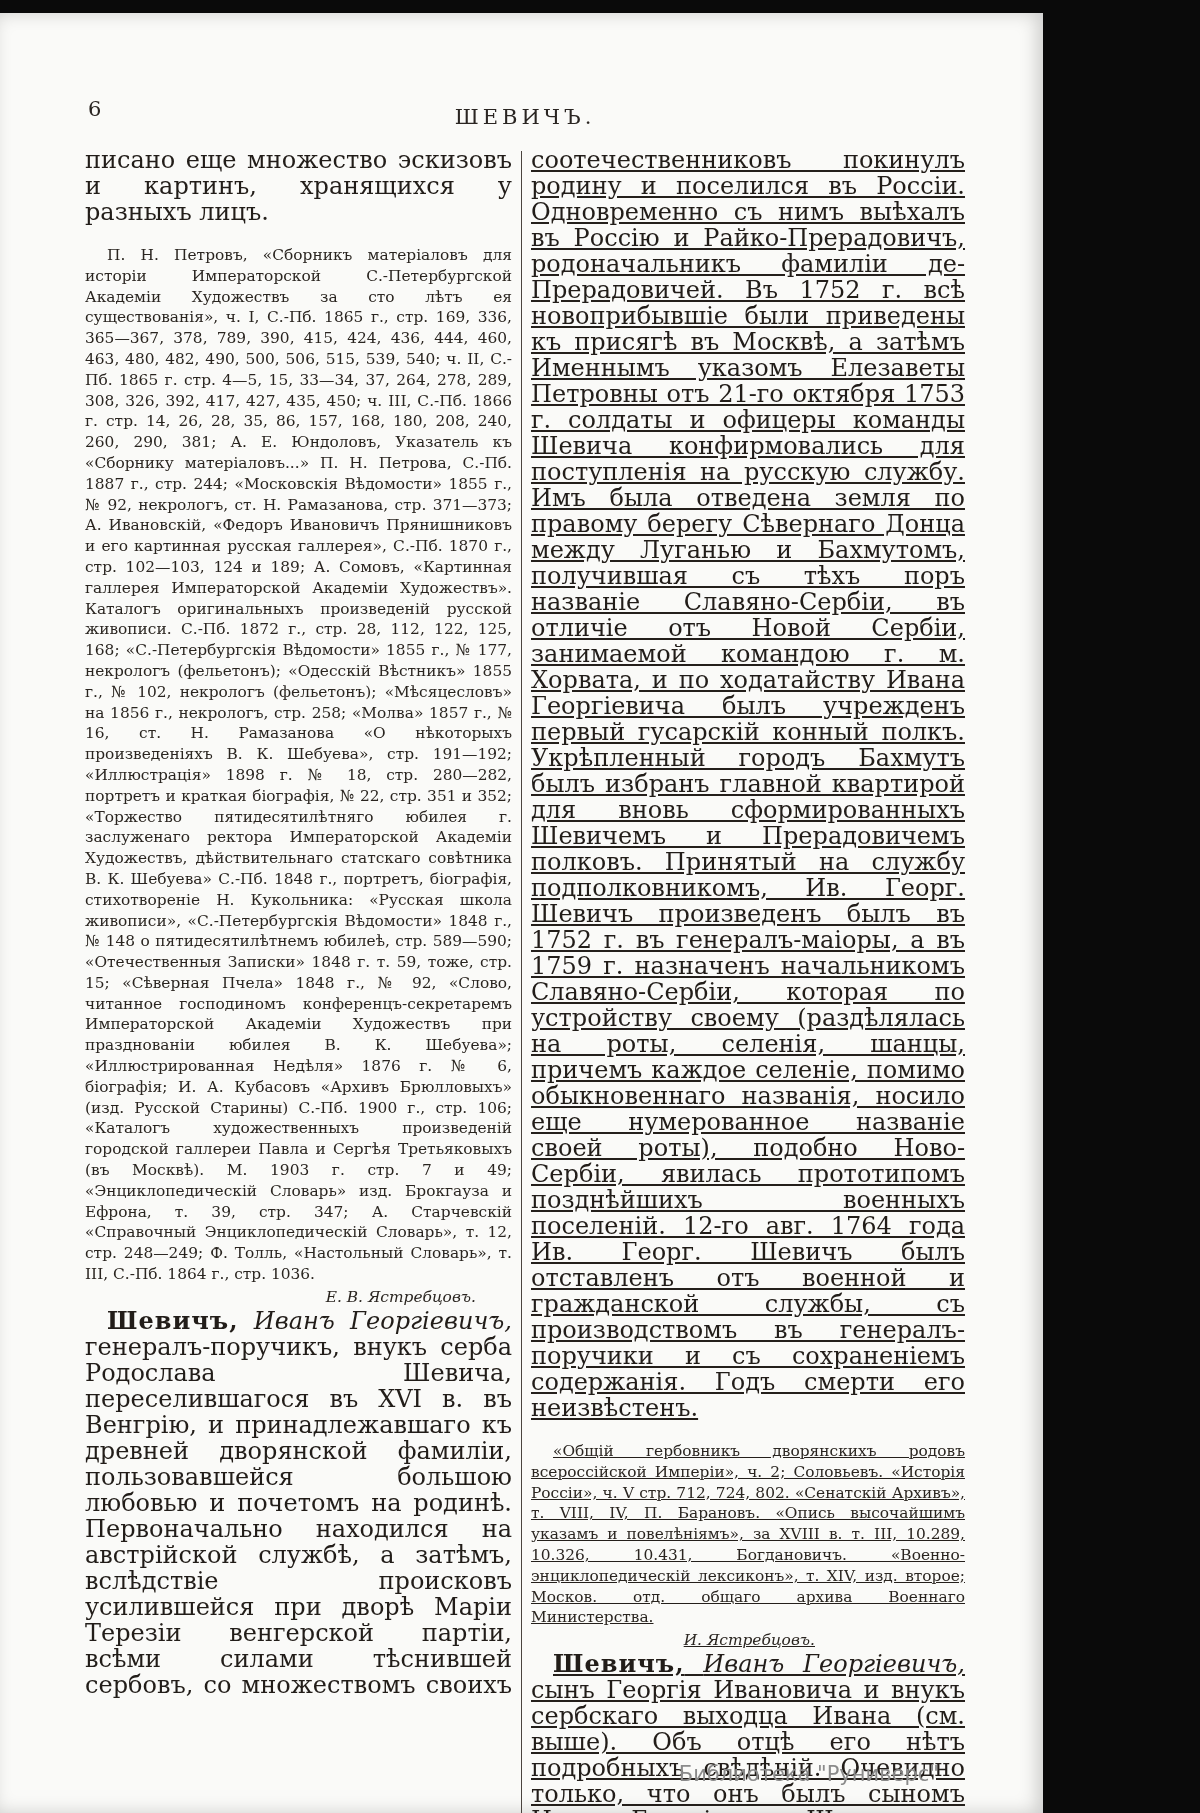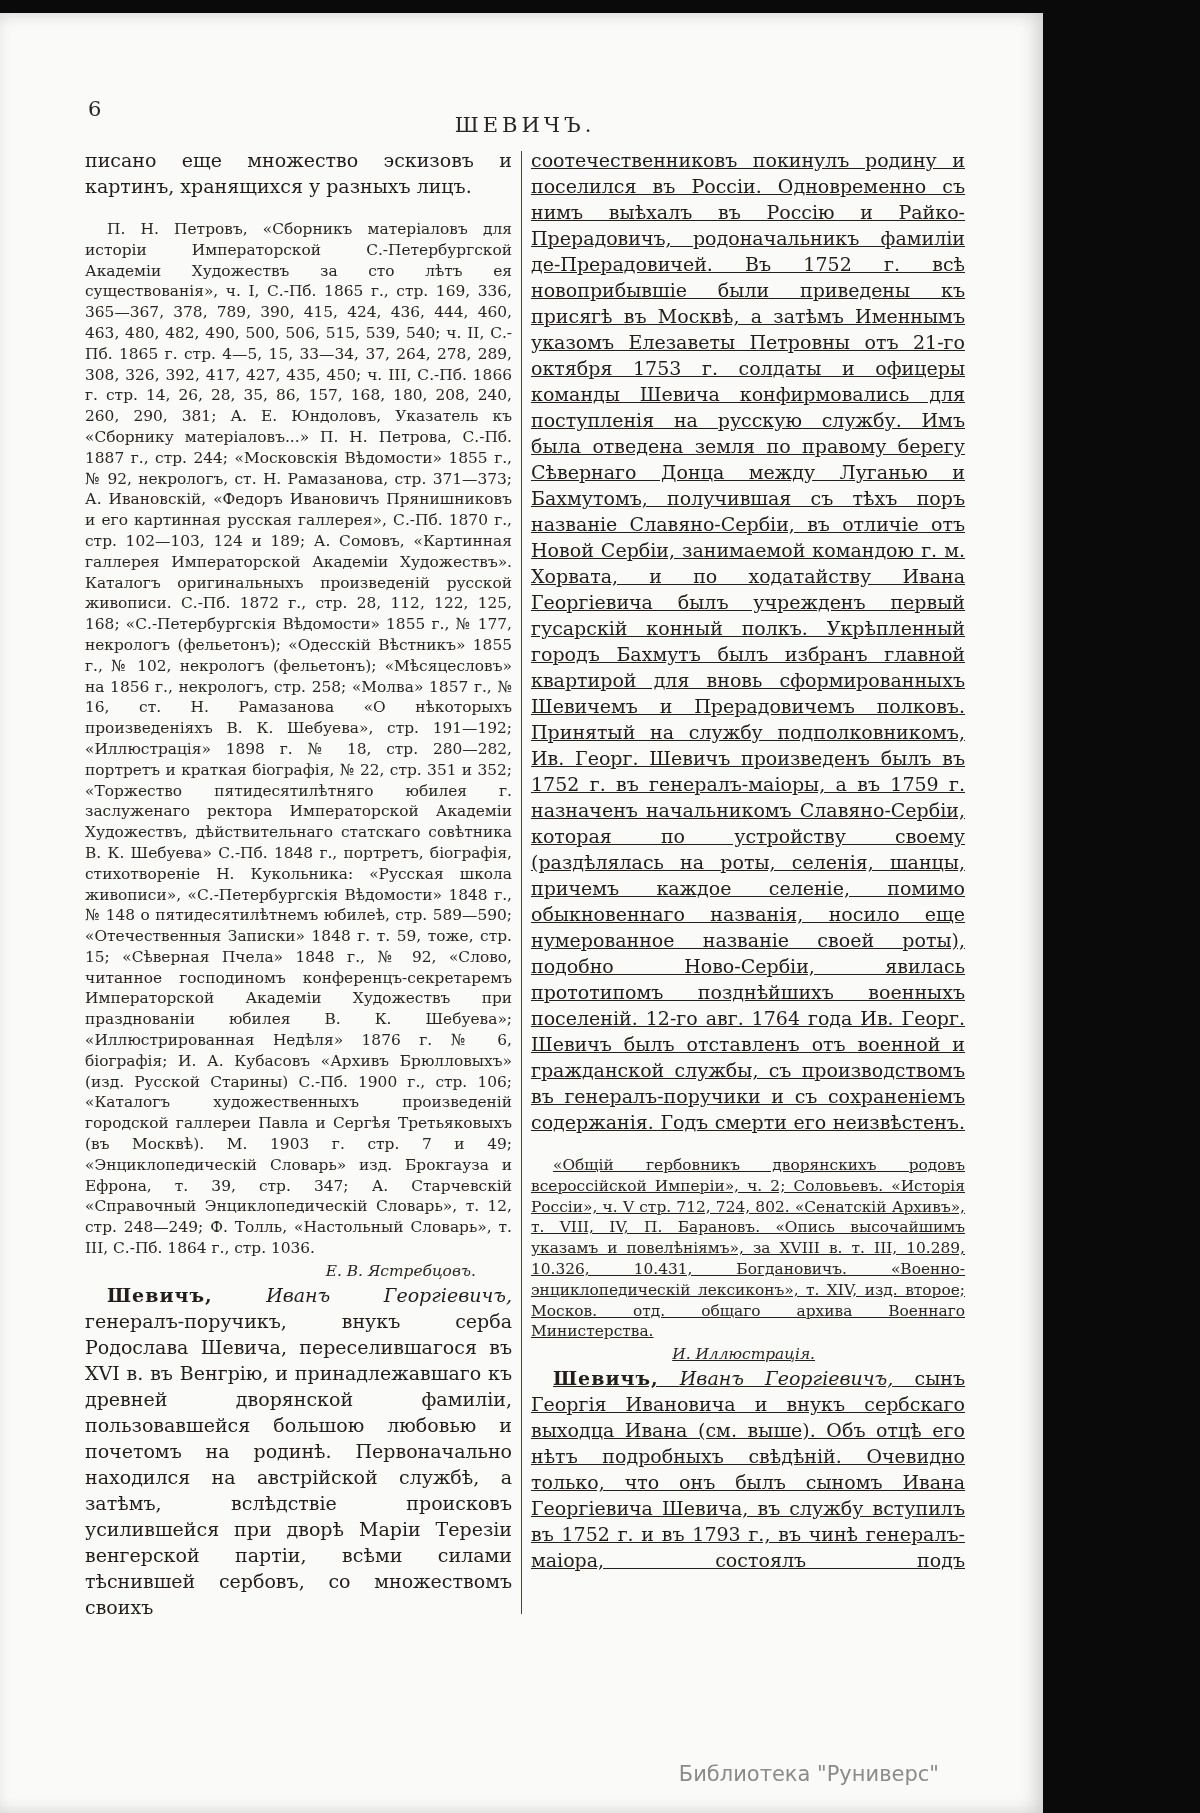--- a/index.html
+++ b/index.html
@@ -28,21 +28,21 @@
   }
   .pagenum {
     position: absolute;
     top: 84px;
     left: 88px;
     font-size: 21px;
     color: #2a2522;
   }
   .running-title {
     position: absolute;
-    top: 100px;
+    top: 92px;
     left: 85px;
     width: 880px;
     text-align: center;
     font-size: 21px;
     letter-spacing: 4px;
     color: #2a2522;
   }
   .columns {
     position: absolute;
     top: 134px;
@@ -53,21 +53,21 @@
   }
   .col { text-align: justify; }
   .col-left  { width: 427px; }
   .col-right { width: 434px; text-decoration: underline; }
   .divider {
     width: 1px;
     background: #4a443f;
     margin: 4px 9px 6px 9px;
   }
   .body-text {
-    font-size: 19px;
+    font-size: 24px;
     line-height: 26px;
     color: #221d19;
   }
   .body-text.cont { text-align-last: justify; }
   .small-text {
     font-size: 15.4px;
     line-height: 20.8px;
     color: #2a2520;
   }
   .indent { text-indent: 22px; }
@@ -107,21 +107,21 @@
         <p class="small-text indent bib">П. Н. Петровъ, «Сборникъ матеріаловъ для исторіи Императорской С.-Петербургской Академіи Художествъ за сто лѣтъ ея существованія», ч. I, С.-Пб. 1865 г., стр. 169, 336, 365—367, 378, 789, 390, 415, 424, 436, 444, 460, 463, 480, 482, 490, 500, 506, 515, 539, 540; ч. II, С.-Пб. 1865 г. стр. 4—5, 15, 33—34, 37, 264, 278, 289, 308, 326, 392, 417, 427, 435, 450; ч. III, С.-Пб. 1866 г. стр. 14, 26, 28, 35, 86, 157, 168, 180, 208, 240, 260, 290, 381; А. Е. Юндоловъ, Указатель къ «Сборнику матеріаловъ...» П. Н. Петрова, С.-Пб. 1887 г., стр. 244; «Московскія Вѣдомости» 1855 г., № 92, некрологъ, ст. Н. Рамазанова, стр. 371—373; А. Ивановскій, «Федоръ Ивановичъ Прянишниковъ и его картинная русская галлерея», С.-Пб. 1870 г., стр. 102—103, 124 и 189; А. Сомовъ, «Картинная галлерея Императорской Академіи Художествъ». Каталогъ оригинальныхъ произведеній русской живописи. С.-Пб. 1872 г., стр. 28, 112, 122, 125, 168; «С.-Петербургскія Вѣдомости» 1855 г., № 177, некрологъ (фельетонъ); «Одесскій Вѣстникъ» 1855 г., № 102, некрологъ (фельетонъ); «Мѣсяцесловъ» на 1856 г., некрологъ, стр. 258; «Молва» 1857 г., № 16, ст. Н. Рамазанова «О нѣкоторыхъ произведеніяхъ В. К. Шебуева», стр. 191—192; «Иллюстрація» 1898 г. № 18, стр. 280—282, портретъ и краткая біографія, № 22, стр. 351 и 352; «Торжество пятидесятилѣтняго юбилея г. заслуженаго ректора Императорской Академіи Художествъ, дѣйствительнаго статскаго совѣтника В. К. Шебуева» С.-Пб. 1848 г., портретъ, біографія, стихотвореніе Н. Кукольника: «Русская школа живописи», «С.-Петербургскія Вѣдомости» 1848 г., № 148 о пятидесятилѣтнемъ юбилеѣ, стр. 589—590; «Отечественныя Записки» 1848 г. т. 59, тоже, стр. 15; «Сѣверная Пчела» 1848 г., № 92, «Слово, читанное господиномъ конференцъ-секретаремъ Императорской Академіи Художествъ при празднованіи юбилея В. К. Шебуева»; «Иллюстрированная Недѣля» 1876 г. № 6, біографія; И. А. Кубасовъ «Архивъ Брюлловыхъ» (изд. Русской Старины) С.-Пб. 1900 г., стр. 106; «Каталогъ художественныхъ произведеній городской галлереи Павла и Сергѣя Третьяковыхъ (въ Москвѣ). М. 1903 г. стр. 7 и 49; «Энциклопедическій Словарь» изд. Брокгауза и Ефрона, т. 39, стр. 347; А. Старчевскій «Справочный Энциклопедическій Словарь», т. 12, стр. 248—249; Ф. Толль, «Настольный Словарь», т. III, С.-Пб. 1864 г., стр. 1036.</p>
         <div class="small-text signature sig-left">Е. В. Ястребцовъ.</div>
         <p class="body-text indent entry cont"><span class="headword">Шевичъ,</span> <span class="person-name">Иванъ Георгіевичъ,</span> <span>генералъ-поручикъ, внукъ серба Родослава Шевича, переселившагося въ XVI в. въ Венгрію, и принадлежавшаго къ древней дворянской фамиліи, пользовавшейся большою любовью и почетомъ на родинѣ. Первоначально находился на австрійской службѣ, а затѣмъ, вслѣдствіе происковъ усилившейся при дворѣ Маріи Терезіи венгерской партіи, всѣми силами тѣснившей сербовъ, со множествомъ своихъ</span></p>
       </div>
 
       <div class="divider"></div>
 
       <div class="col col-right">
         <p class="body-text cont">соотечественниковъ покинулъ родину и поселился въ Россіи. Одновременно съ нимъ выѣхалъ въ Россію и Райко-Прерадовичъ, родоначальникъ фамиліи де-Прерадовичей. Въ 1752 г. всѣ новоприбывшіе были приведены къ присягѣ въ Москвѣ, а затѣмъ Именнымъ указомъ Елезаветы Петровны отъ 21-го октября 1753 г. солдаты и офицеры команды Шевича конфирмовались для поступленія на русскую службу. Имъ была отведена земля по правому берегу Сѣвернаго Донца между Луганью и Бахмутомъ, получившая съ тѣхъ поръ названіе Славяно-Сербіи, въ отличіе отъ Новой Сербіи, занимаемой командою г. м. Хорвата, и по ходатайству Ивана Георгіевича былъ учрежденъ первый гусарскій конный полкъ. Укрѣпленный городъ Бахмутъ былъ избранъ главной квартирой для вновь сформированныхъ Шевичемъ и Прерадовичемъ полковъ. Принятый на службу подполковникомъ, Ив. Георг. Шевичъ произведенъ былъ въ 1752 г. въ генералъ-маіоры, а въ 1759 г. назначенъ начальникомъ Славяно-Сербіи, которая по устройству своему (раздѣлялась на роты, селенія, шанцы, причемъ каждое селеніе, помимо обыкновеннаго названія, носило еще нумерованное названіе своей роты), подобно Ново-Сербіи, явилась прототипомъ позднѣйшихъ военныхъ поселеній. 12-го авг. 1764 года Ив. Георг. Шевичъ былъ отставленъ отъ военной и гражданской службы, съ производствомъ въ генералъ-поручики и съ сохраненіемъ содержанія. Годъ смерти его неизвѣстенъ.</p>
         <p class="small-text indent bib">«Общій гербовникъ дворянскихъ родовъ всероссійской Имперіи», ч. 2; Соловьевъ. «Исторія Россіи», ч. V стр. 712, 724, 802. «Сенатскій Архивъ», т. VIII, IV, П. Барановъ. «Опись высочайшимъ указамъ и повелѣніямъ», за XVIII в. т. III, 10.289, 10.326, 10.431, Богдановичъ. «Военно-энциклопедическій лексиконъ», т. XIV, изд. второе; Москов. отд. общаго архива Военнаго Министерства.</p>
-        <div class="small-text signature sig-right">И. Иллюстрація.</div>
+        <div class="small-text signature sig-right">И. Ястребцовъ.</div>
         <p class="body-text indent entry cont"><span class="headword">Шевичъ,</span> <span class="person-name">Иванъ Георгіевичъ,</span> <span>сынъ Георгія Ивановича и внукъ сербскаго выходца Ивана (см. выше). Объ отцѣ его нѣтъ подробныхъ свѣдѣній. Очевидно только, что онъ былъ сыномъ Ивана Георгіевича Шевича, въ службу вступилъ въ 1752 г. и въ 1793 г., въ чинѣ генералъ-маіора, состоялъ подъ</span></p>
       </div>
 
     </div>
 
     <div class="watermark">Библиотека "Руниверс"</div>
 
   </div>
 </div>
 

